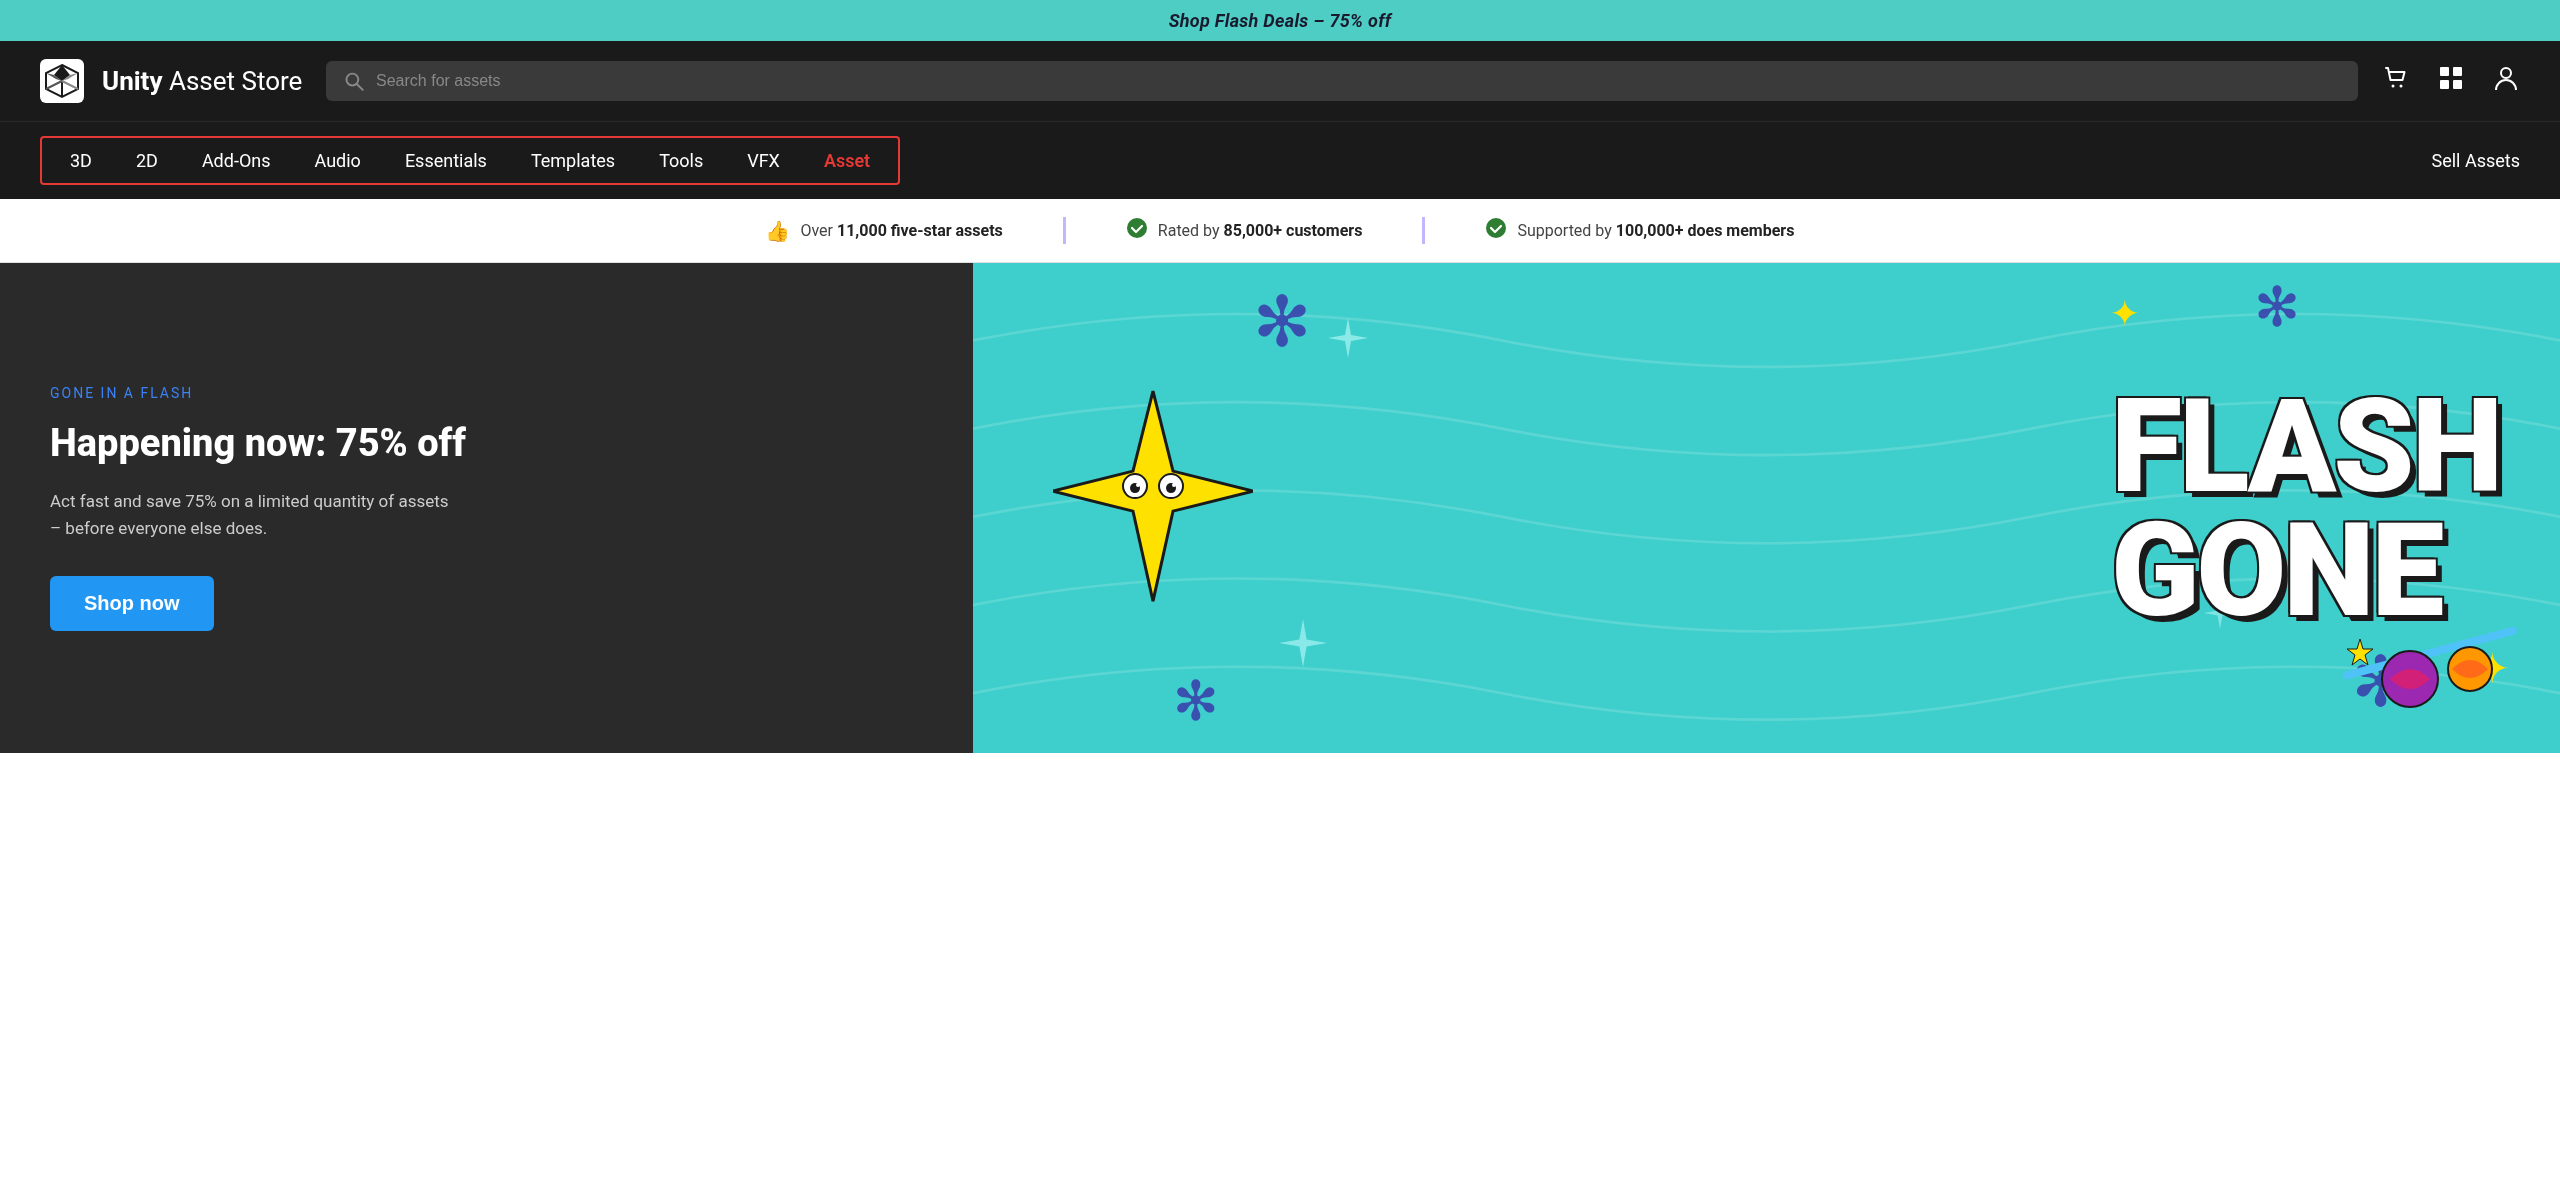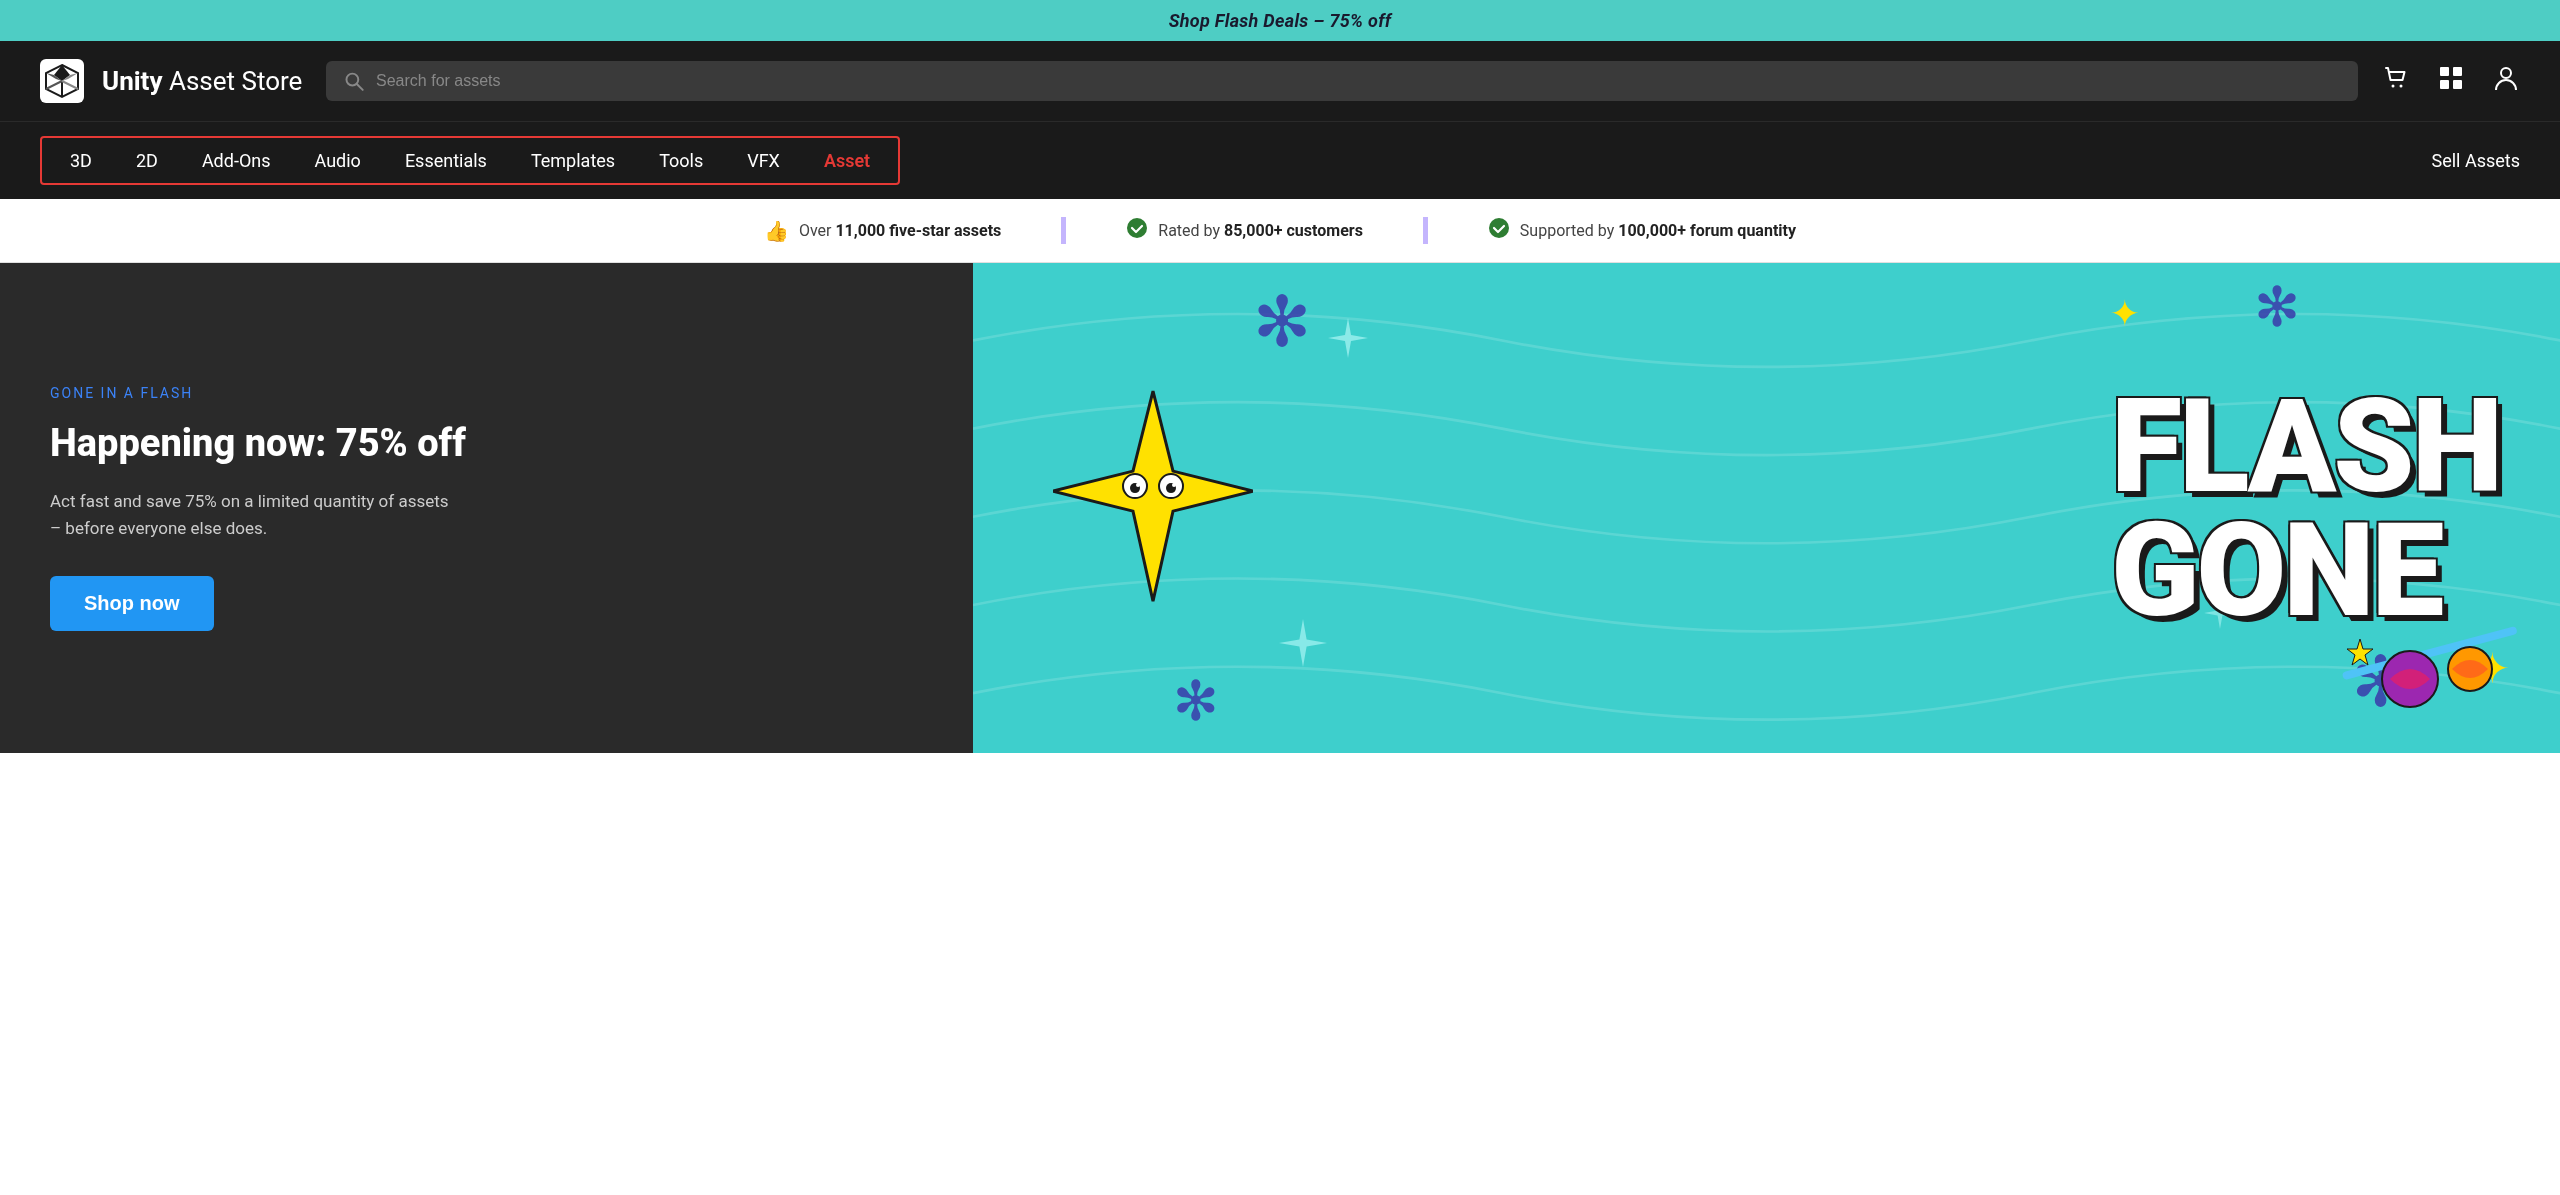--- a/index.html
+++ b/index.html
@@ -135,21 +135,21 @@
     .stat-item {
       display: flex;
       align-items: center;
       gap: 10px;
       font-size: 16px;
       color: #444;
       padding: 0 60px;
     }
 
     .stat-item + .stat-item {
-      border-left: 5px solid #c4b5fd;
+      border-left: 3px solid #c4b5fd;
     }
 
     .stat-icon {
       font-size: 20px;
     }
 
     .stat-icon.green { color: #2e7d32; }
     .stat-icon.teal { color: #00897b; }
 
     .stat-item strong { font-weight: 700; color: #222; }
@@ -388,21 +388,21 @@
     </span>
   </div>
   <div class="stat-item">
     <span class="stat-icon teal">
       <svg width="22" height="22" viewBox="0 0 22 22" fill="none">
         <circle cx="11" cy="11" r="10" fill="#2e7d32"></circle>
         <path d="M6 11l4 4 6-6" stroke="#fff" stroke-width="2.2" stroke-linecap="round" stroke-linejoin="round"></path>
       </svg>
     </span>
     <span>
-      Supported by <strong>100,000+ forum quantity</strong>
+      Supported by <strong>100,000+ does members</strong>
     </span>
   </div>
 </div>
 
 <section class="hero">
 
   <div class="hero-left">
     <p class="hero-eyebrow">GONE IN A FLASH</p>
     <h1 class="hero-title">Happening now: 75% off</h1>
     <p class="hero-desc">Act fast and save 75% on a limited quantity of assets – before everyone else does.</p>

